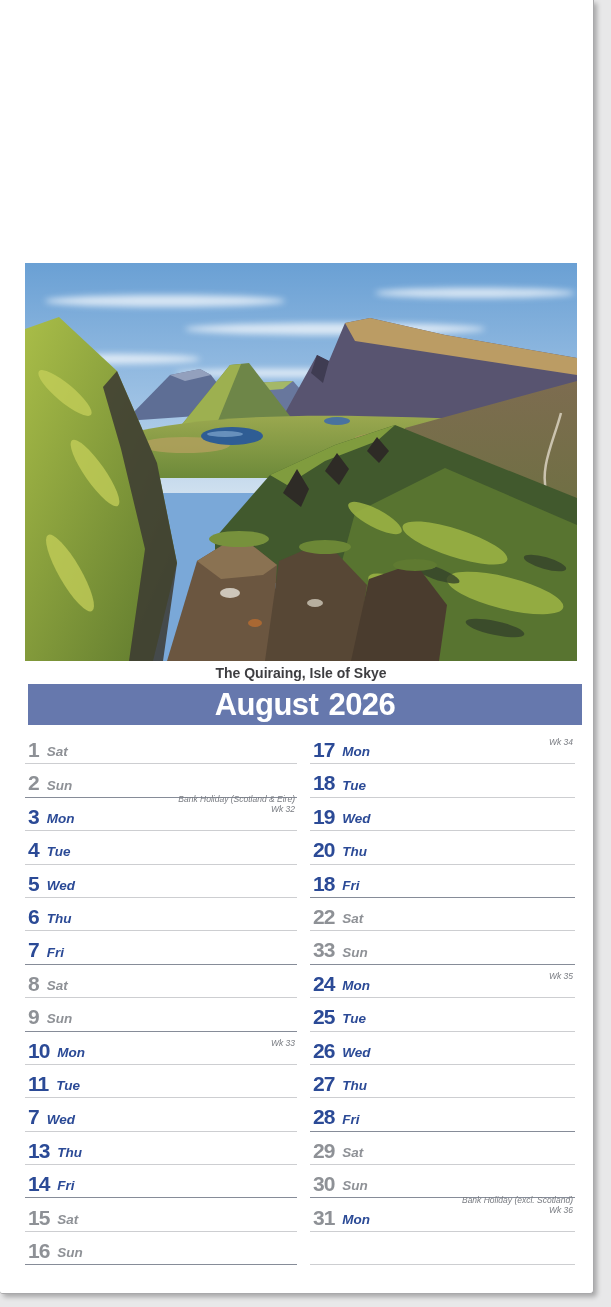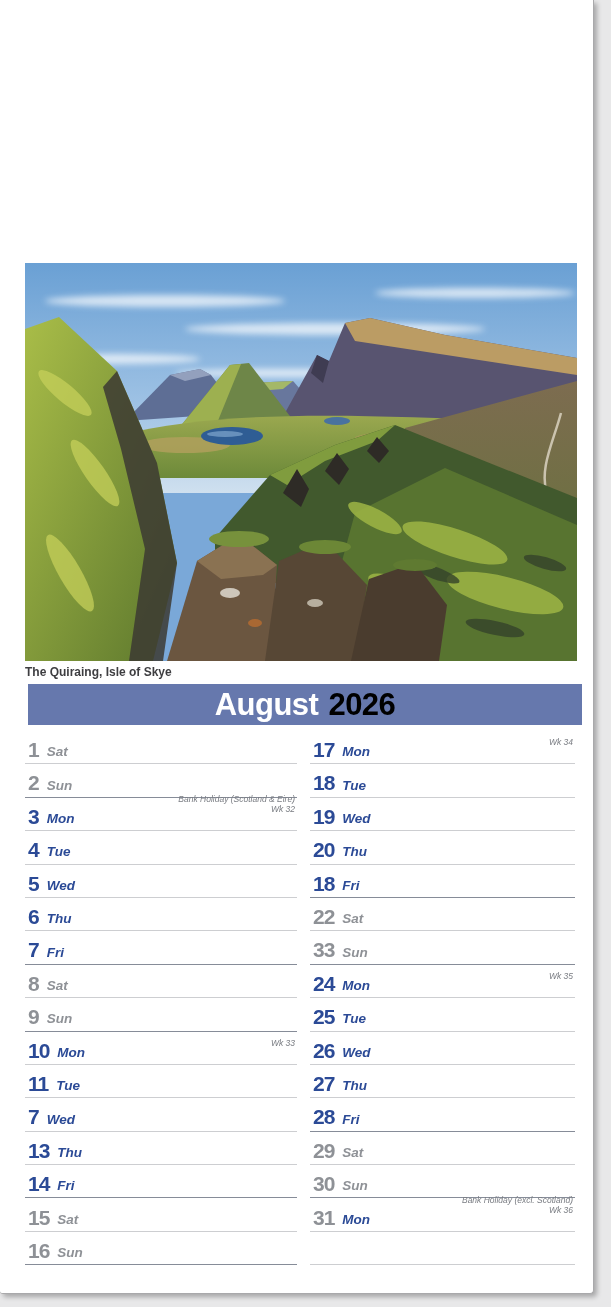--- a/index.html
+++ b/index.html
@@ -16,29 +16,29 @@
   }
 
   .photo {
     position:absolute; left:25px; top:263px; width:552px; height:398px;
     overflow:hidden; background:#7aa8d8;
   }
   .photo svg { display:block; width:100%; height:100%; }
 
   .caption {
     position:absolute; left:25px; top:665px; width:552px;
-    font-size:12px; font-weight:bold; color:#3e3e41;
+    text-align:center; font-size:14px; font-weight:bold; color:#3e3e41;
   }
 
   .band {
     position:absolute; left:28px; top:684px; width:554px; height:41px;
     background:#6678ad; display:flex; align-items:center; justify-content:center;
   }
   .band .month { color:#ffffff; font-weight:bold; font-size:31px; letter-spacing:-0.5px; }
-  .band .year  { color:#000000; font-weight:bold; font-size:31px; letter-spacing:-0.5px; margin-left:10px; }
+  .band .year  { color:#ffffff; font-weight:bold; font-size:31px; letter-spacing:-0.5px; margin-left:10px; }
 
   .cal-col { position:absolute; top:731px; }
   .col-left  { left:25px;  width:272px; }
   .col-right { left:310px; width:265px; }
 
   .cal-row {
     position:relative; height:33.4px;
     border-bottom:1px solid #cdced1;
     display:flex; align-items:flex-end; padding-bottom:4px;
   }

